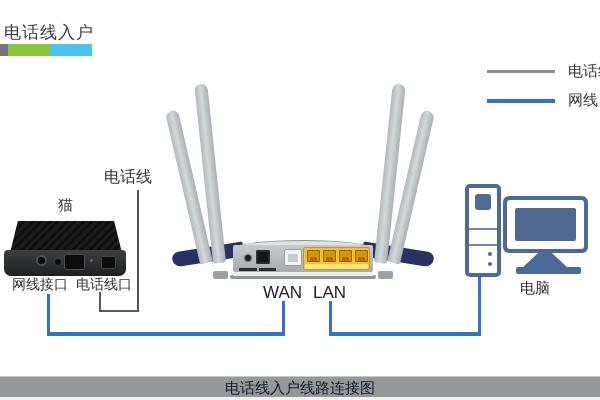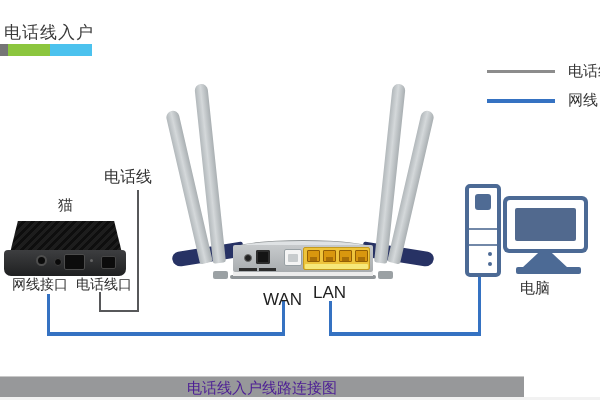--- a/index.html
+++ b/index.html
@@ -74,41 +74,41 @@
   .p-wan{left:51px;top:4px;width:18px;height:17px;background:#f4f4f4;border:1px solid #98a0a4;border-radius:2px;box-sizing:border-box;}
   .p-wan-in{left:3px;top:4px;width:10px;height:8px;background:#c7cbcd;border-radius:1px;}
   .p-lan{left:70px;top:2px;width:67px;height:23px;background:#eec43c;border:1px solid #c49a1e;border-radius:2px;box-sizing:border-box;}
   .p-port{top:2px;width:13px;height:12px;background:#d9970e;border:1px solid #935f05;border-radius:1px;box-sizing:border-box;}
   .p-port .notch{position:absolute;left:2px;top:6px;width:7px;height:4px;background:#a86f08;}
   .p-strip{left:1px;top:16px;width:63px;height:5px;background:#f6e87a;border-radius:1px;}
   .r-underline{left:233px;top:272px;width:140px;height:4px;background:#ececec;z-index:4;}
   .r-foot{top:271px;width:15px;height:8px;background:#9ba1a4;border-radius:2px;z-index:1;}
   .r-foot-l{left:213px;} .r-foot-r{left:378px;}
   .r-base{left:230px;top:275px;width:146px;height:4px;background:#8f9497;border-radius:2px;z-index:3;}
-  .wan-lab{left:263px;top:290px;font-size:17px;font-weight:500;color:#1f1f1f;z-index:5;}
+  .wan-lab{left:263px;top:283px;font-size:17px;font-weight:500;color:#1f1f1f;z-index:5;}
   .lan-lab{left:313px;top:283px;font-size:17px;font-weight:500;color:#1f1f1f;z-index:5;}
 
   
   .tower{left:465px;top:184px;width:36px;height:93px;border:4px solid #4c6a95;border-radius:5px;background:#fff;box-sizing:border-box;z-index:2;}
   .tower .abs{position:absolute;}
   .t-bay{left:6px;top:6px;width:16px;height:16px;background:#4f6b94;border-radius:3px;}
   .t-line1{left:0;right:0;top:40px;height:2px;background:#7288a8;}
   .t-line2{left:0;right:0;top:56px;height:2px;background:#7288a8;}
   .t-dot1{right:5px;top:64px;width:4px;height:4px;border-radius:50%;background:#4c6a95;}
   .t-dot2{right:5px;top:74px;width:4px;height:4px;border-radius:50%;background:#4c6a95;}
   .mon{left:503px;top:196px;width:85px;height:57px;background:#4c6a95;border-radius:6px;}
   .mon-in{position:absolute;left:4px;top:4px;right:4px;bottom:4px;background:#fff;border-radius:3px;}
   .mon-scr{position:absolute;left:8px;top:8px;right:8px;bottom:8px;background:#51698e;border-radius:2px;}
   .mon-stand{left:522px;top:253px;width:46px;height:15px;background:#4c6a95;clip-path:polygon(35% 0,65% 0,100% 100%,0 100%);}
   .mon-base{left:516px;top:267px;width:65px;height:7px;background:#4c6a95;border-radius:2px;}
   .pc-lab{left:520px;top:279px;font-size:15px;}
 
   
-  .caption{left:0;top:376px;width:524px;height:21px;background:#97989a;border-top:1px solid #c8c8c8;
-     color:#4c1d95;font-size:15px;line-height:21px;text-align:center;box-sizing:border-box;}
+  .caption{left:0;top:376px;width:600px;height:21px;background:#97989a;border-top:1px solid #c8c8c8;
+     color:#0f172a;font-size:15px;line-height:21px;text-align:center;box-sizing:border-box;}
   .bottom-strip{left:0;top:397px;width:600px;height:3px;background:#f2f2f2;}
 </style>
 </head>
 <body>
 
 <div class="stage">
 
   <div class="abs title">电话线入户</div>
   <div class="abs bar-seg bar-gray"></div>
   <div class="abs bar-seg bar-green"></div>

